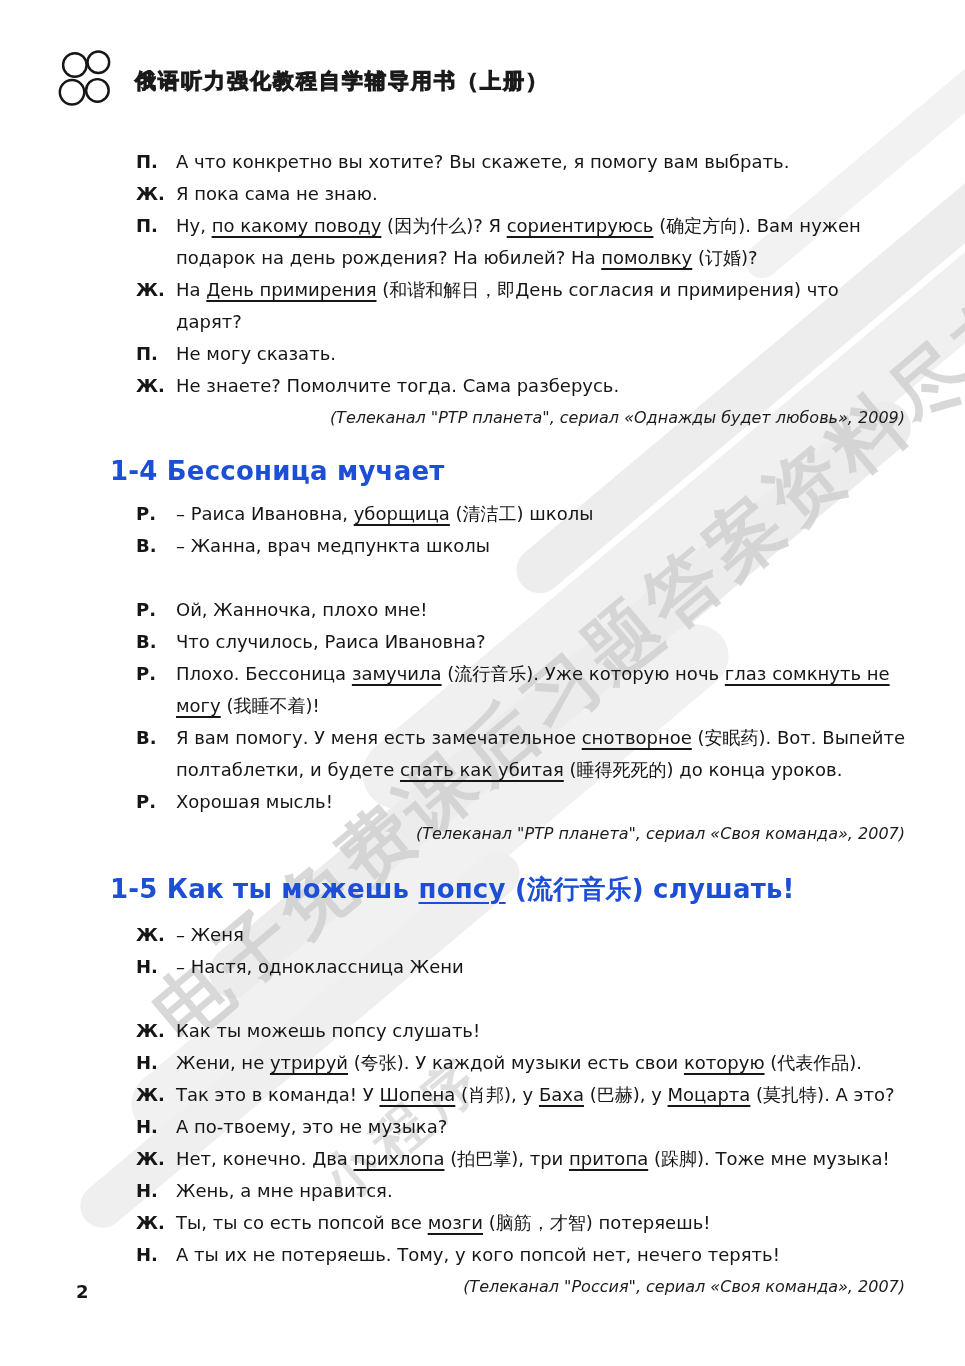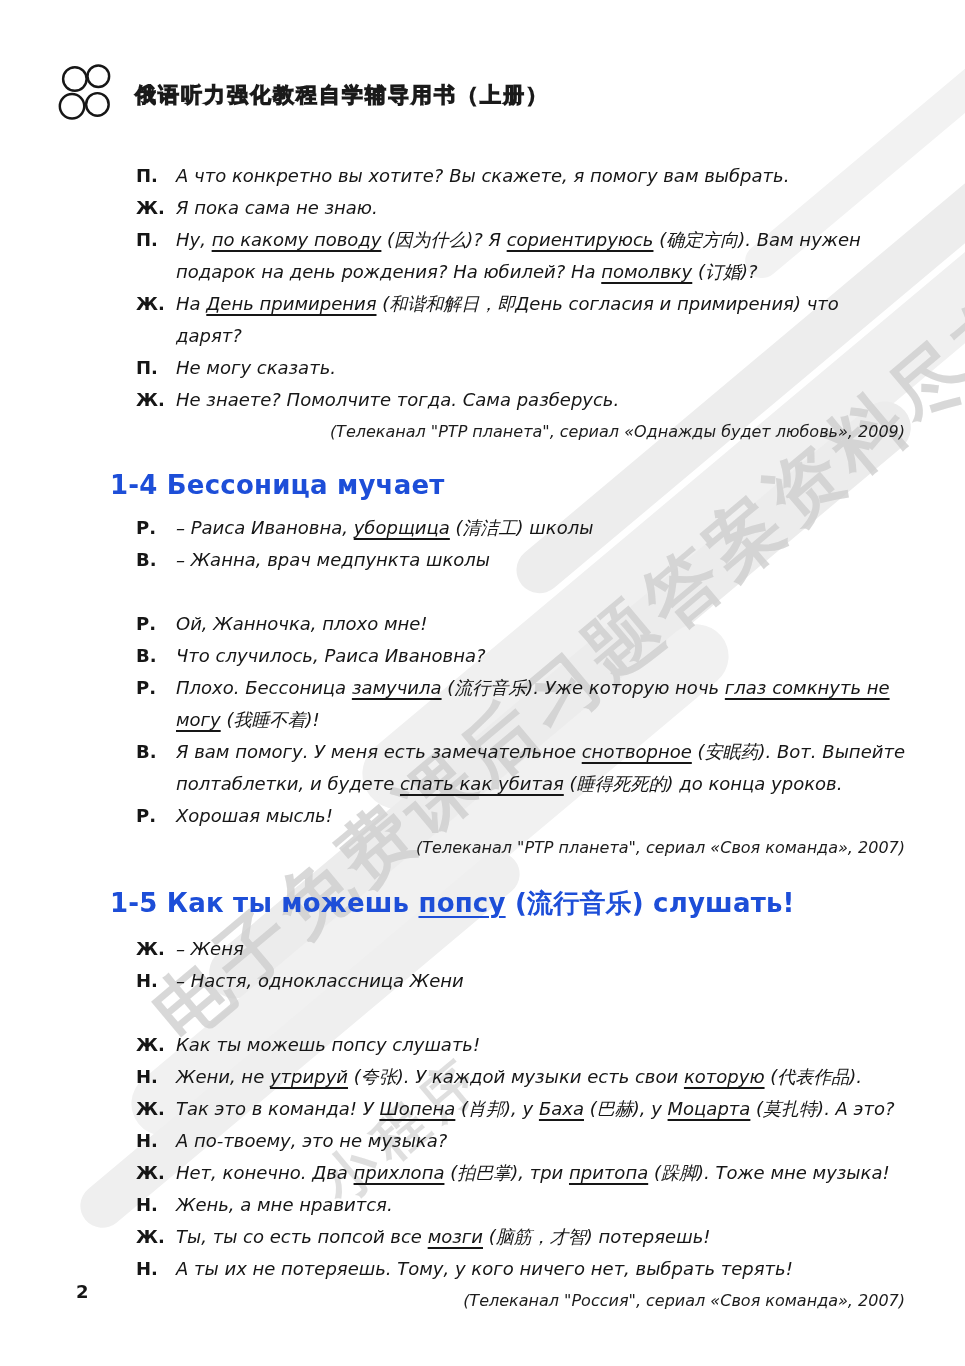--- a/index.html
+++ b/index.html
@@ -22,42 +22,42 @@
   .s5 { left:  20px; top: 1018px; width: 560px; height: 44px; background: #efefef; }
   .s6 { left: 700px; top: 120px;  width: 420px; height: 34px; background: #f2f2f2; }
   .wm-text {
     position: absolute; font-weight: 700; white-space: nowrap;
     transform-origin: 0 50%; transform: rotate(-40deg);
   }
   .wm-1 { left: 165px; top: 975px;  font-size: 74px; letter-spacing: 6px; color: #cccccc; opacity: .75; }
   .wm-2 { left: 330px; top: 1155px; font-size: 54px; letter-spacing: 10px; color: #d8d8d8; opacity: .8; }
 
   
-  .page-inner { position: relative; z-index: 1; padding: 64px 60px 0 55px; }
+  .page-inner { position: relative; z-index: 1; padding: 50px 60px 0 55px; }
 
   .header { display: flex; align-items: center; gap: 14px; margin-bottom: 34px; }
   .logo { flex: 0 0 auto; display: block; }
   .header-title {
     font-size: 21px; font-weight: 700; letter-spacing: 2px;
     color: #ffffff; -webkit-text-stroke: 1.1px #1a1a1a;
   }
   @supports not (-webkit-text-stroke: 1px #000) { .header-title { color: #1a1a1a; } }
 
   .content { margin-left: 55px; width: 795px; }
   .dialog-section { margin-top: 14px; }
   .dialog-section:first-child { margin-top: 0; }
   .section-heading {
     font-size: 26px; font-weight: 700; margin: 24px 0 12px 0; color: #1d4ed8;
     letter-spacing: .2px;
   }
   .dialog-section:first-child .section-heading { margin-top: 0; }
 
   .line { display: flex; font-size: 18px; line-height: 32px; margin-left: 26px; }
   .speaker { font-weight: 700; flex: 0 0 40px; width: 40px; }
-  .line-text { flex: 1; font-style: italic; }
+  .line-text { flex: 1; }
   .u { text-decoration: underline; text-underline-offset: 4px; text-decoration-thickness: 1.5px; }
 
   .cast { margin-bottom: 32px; }
   .attribution {
     font-style: italic; font-size: 16px; line-height: 28px;
     text-align: right; margin-top: 2px; color: #1c1c1c;
   }
 
   .page-number {
     position: absolute; left: 76px; bottom: 64px; z-index: 1;
@@ -191,21 +191,21 @@
           <div class="line">
             <span class="speaker">Н.</span>
             <span class="line-text"><span>Жень, а мне нравится.</span></span>
           </div>
           <div class="line">
             <span class="speaker">Ж.</span>
             <span class="line-text"><span>Ты, ты со есть попсой все </span><span class="u">мозги</span><span> (脑筋，才智) потеряешь!</span></span>
           </div>
           <div class="line">
             <span class="speaker">Н.</span>
-            <span class="line-text"><span>А ты их не потеряешь. Тому, у кого ничего нет, выбрать терять!</span></span>
+            <span class="line-text"><span>А ты их не потеряешь. Тому, у кого попсой нет, нечего терять!</span></span>
           </div>
         </div>
         <div class="attribution">(Телеканал "Россия", сериал «Своя команда», 2007)</div>
       </section>
     </main>
 </div>
 
 <div class="page-number">2</div>
 
 </body></html>

